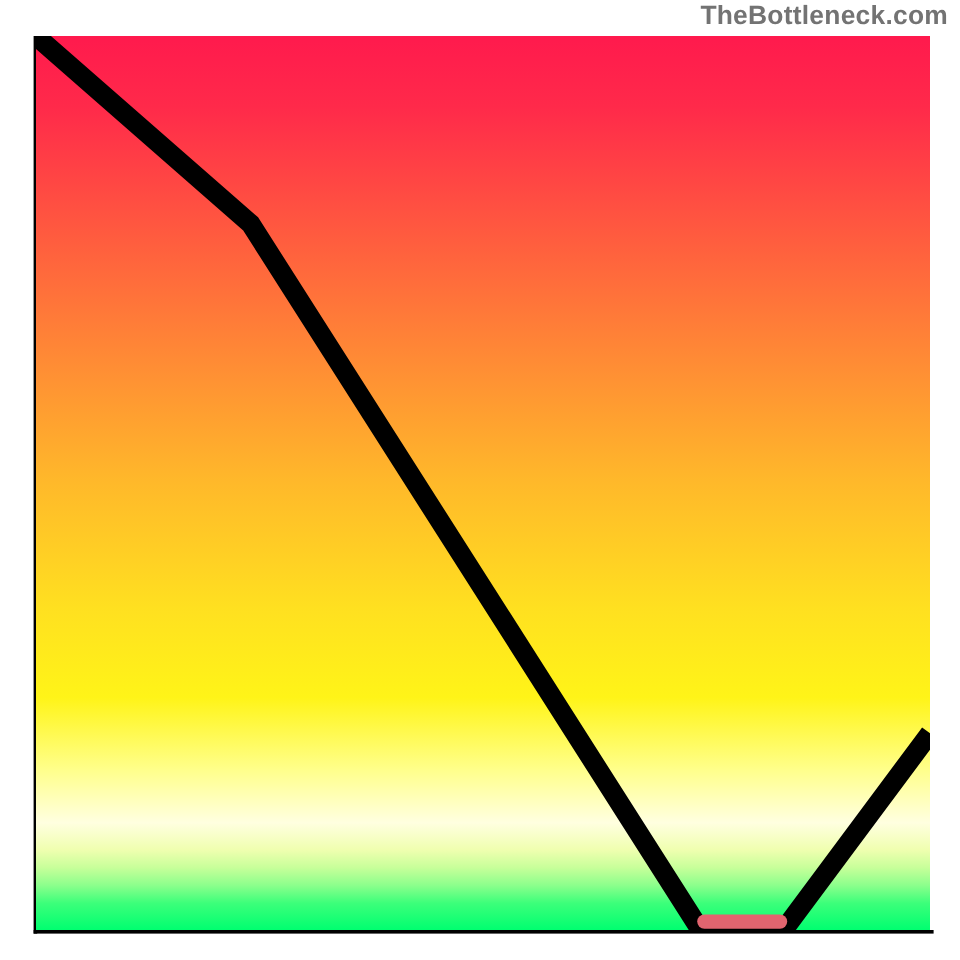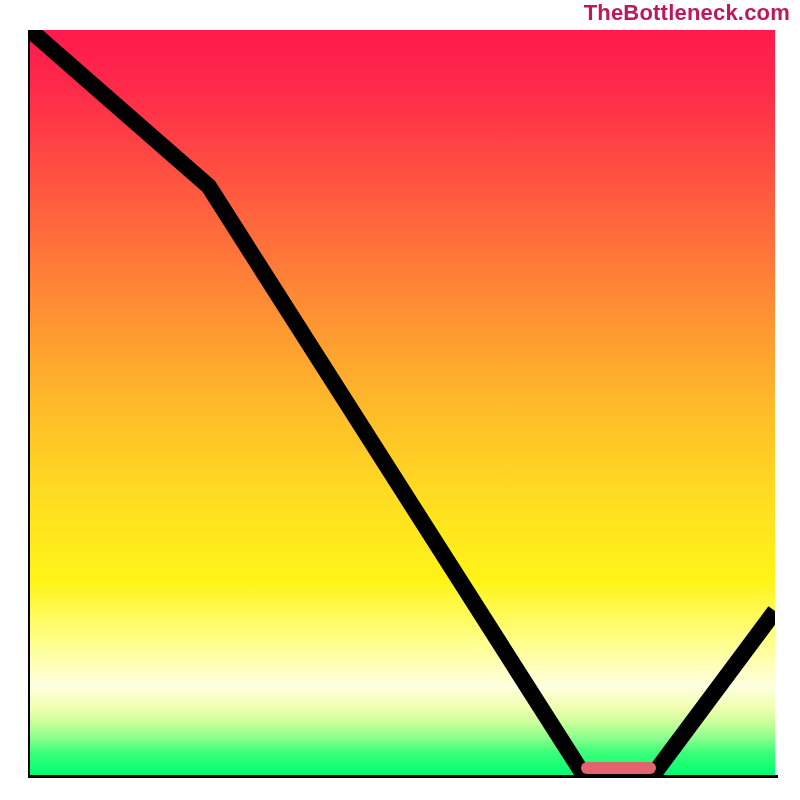--- a/index.html
+++ b/index.html
@@ -9,21 +9,21 @@
     background: #ffffff;
     position: relative;
     font-family: Arial, Helvetica, sans-serif;
   }
   .attribution {
     position: absolute;
     top: 0;
     right: 10px;
     font-size: 22px;
     font-weight: bold;
-    color: #be185d;
+    color: #737373;
     letter-spacing: 0.2px;
   }
   .plot-area {
     position: absolute;
     left: 30px;
     top: 30px;
     width: 745px;
     height: 745px;
   }
   .gradient-bg {

